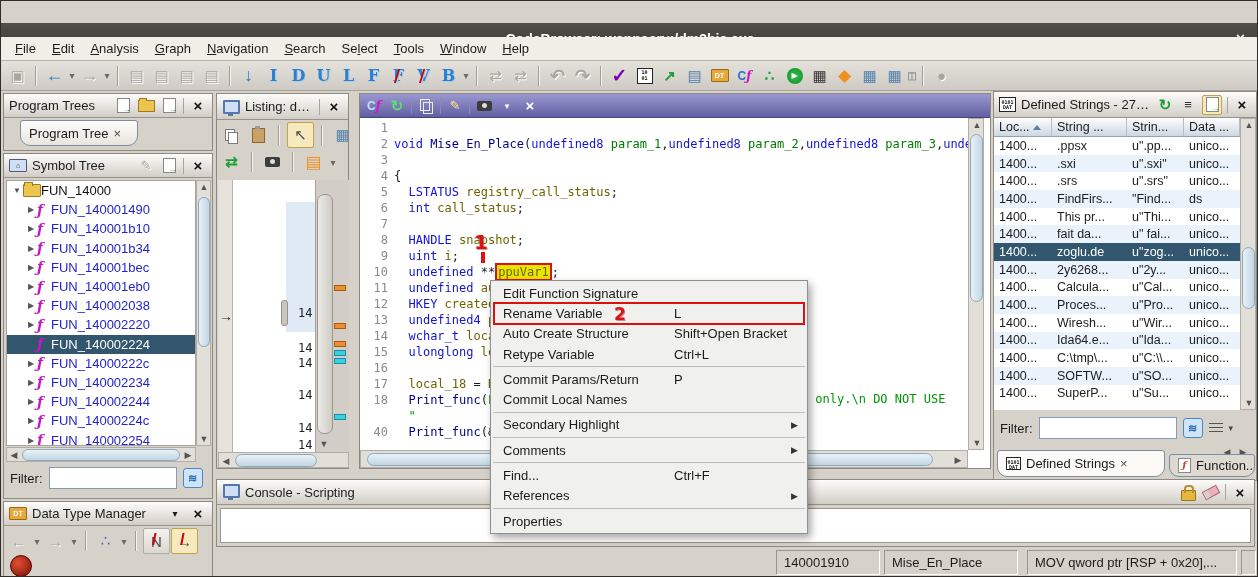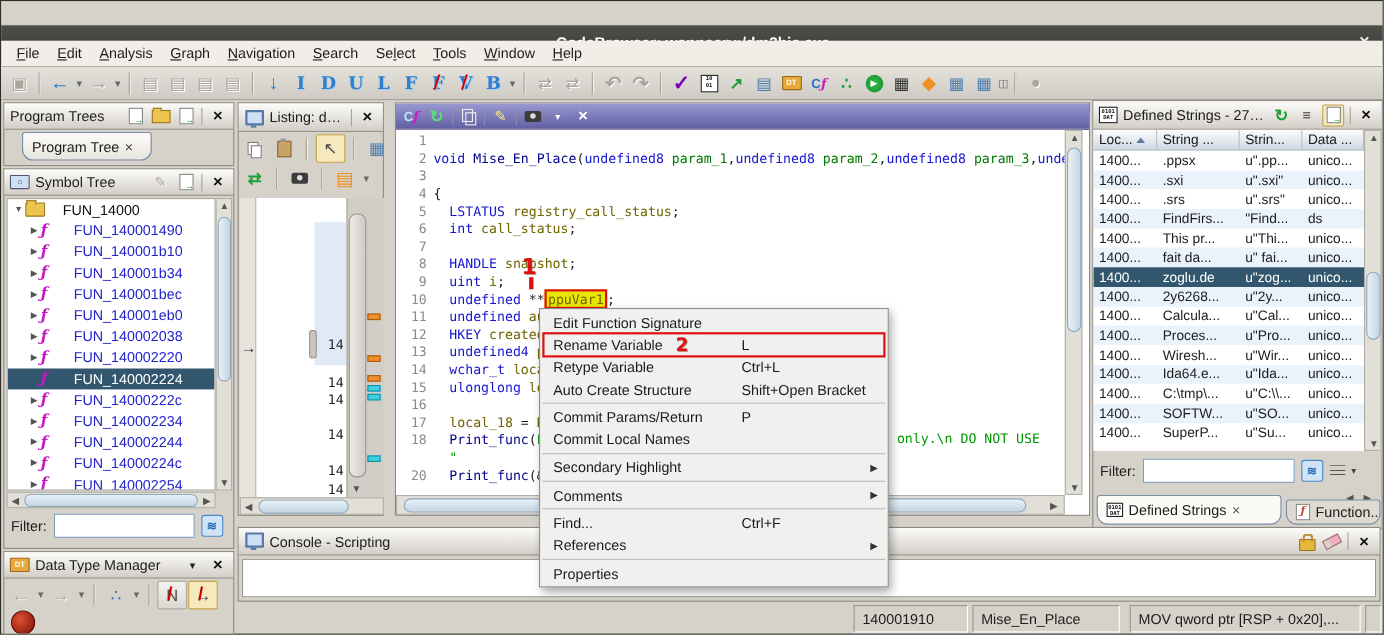--- a/index.html
+++ b/index.html
@@ -29,21 +29,21 @@
   .phead{position:absolute;left:0;top:0;right:0;height:24px;background:linear-gradient(#fdfcfa,#d2cec7);border-bottom:1px solid #97938a;display:flex;align-items:center;gap:5px;padding:0 5px;box-sizing:border-box;white-space:nowrap;}
   .phead .title{flex:1;overflow:hidden;text-overflow:ellipsis;}
   .hic{width:18px;height:18px;display:flex;align-items:center;justify-content:center;font-size:13px;flex:none;}
   .xg{font-weight:bold;font-size:15px;color:#101010;}
   .hsep{width:1px;height:16px;background:#a8a49c;flex:none;}
   
   .trow{height:19.2px;display:flex;align-items:center;white-space:nowrap;padding-left:4px;}
   .trow .arr{width:12px;color:#555;font-size:8px;flex:none;text-align:center;}
   .findent{width:14px;flex:none;}
   .ficon{color:#c617c6;font-family:"DejaVu Serif",serif;font-style:italic;font-weight:bold;width:14px;flex:none;font-size:14px;}
-  .tlabel{color:var(--tree);padding-left:16px;}
+  .tlabel{color:var(--tree);padding-left:0;}
   .trow.sel{background:var(--sel);}
   .trow.sel .tlabel{color:#fff;}
   .folderic{width:16px;height:11px;background:#edc54e;border:1px solid #9a7b22;border-radius:1px;position:relative;flex:none;}
   .folderic::before{content:"";position:absolute;left:0;top:-3px;width:7px;height:3px;background:#edc54e;border:1px solid #9a7b22;border-bottom:none;}
   
   .sbtrack{position:absolute;background:#e2dfd9;border:1px solid #b2aea6;box-sizing:border-box;}
   .sbthumb{position:absolute;background:linear-gradient(90deg,#e9f1f7,#c2d6e4);border:1px solid #8fa9bc;border-radius:7px;box-sizing:border-box;}
   .sbthumbh{position:absolute;background:linear-gradient(#e9f1f7,#c2d6e4);border:1px solid #8fa9bc;border-radius:7px;box-sizing:border-box;}
   .sbarrow{position:absolute;font-size:9px;color:#555;width:14px;height:12px;display:flex;align-items:center;justify-content:center;}
   
@@ -447,21 +447,21 @@
         <div class="cline"><span class="gut">10</span><span><span>  </span><span class="ct">undefined </span><span>**</span><span class="chl">ppuVar1</span><span>;</span></span></div>
         <div class="cline"><span class="gut">11</span><span><span>  </span><span class="ct">undefined </span><span class="cv">au</span></span></div>
         <div class="cline"><span class="gut">12</span><span><span>  </span><span class="ct">HKEY </span><span class="cv">created</span></span></div>
         <div class="cline"><span class="gut">13</span><span><span>  </span><span class="ct">undefined4 </span><span class="cv">p</span></span></div>
         <div class="cline"><span class="gut">14</span><span><span>  </span><span class="ct">wchar_t </span><span class="cv">loca</span></span></div>
         <div class="cline"><span class="gut">15</span><span><span>  </span><span class="ct">ulonglong </span><span class="cv">lo</span></span></div>
         <div class="cline"><span class="gut">16</span><span></span></div>
         <div class="cline"><span class="gut">17</span><span><span>  </span><span class="cv">local_18</span><span> = </span><span class="cv">D</span></span></div>
         <div class="cline"><span class="gut">18</span><span><span>  </span><span class="cf">Print_func</span><span>(</span><span class="cs">L</span></span></div>
         <div class="cline"><span class="gut"></span><span><span>  </span><span class="cs">"</span></span></div>
-        <div class="cline"><span class="gut">20</span><span><span>  </span><span class="cf">Print_func</span><span>(&amp;</span></span></div>
+        <div class="cline"><span class="gut">40</span><span><span>  </span><span class="cf">Print_func</span><span>(&amp;</span></span></div>
       </div>
     <span id="decfrag" class="cs" style="position:absolute;left:412px;top:298px;font:12px 'DejaVu Sans Mono',monospace;white-space:pre;">rpose only.\n DO NOT USE</span>
 
     <div class="sbtrack" style="left:608px;top:24px;width:16px;height:332px;">
       <span class="sbarrow" style="top:0;left:1px;">▲</span>
       <span class="sbarrow" style="bottom:0;left:1px;">▼</span>
       <div class="sbthumb" style="left:1px;top:15px;width:13px;height:168px;"></div>
     </div>
 
     <div class="sbtrack" style="left:0;top:356px;width:608px;height:18px;">
@@ -639,26 +639,26 @@
   <div id="ctx">
       <div class="mi">
         <span>Edit Function Signature</span>
       </div>
       <div class="mi">
         <span>Rename Variable</span>
         <span class="sc">L</span>
         <div class="redbox" style="inset: -1px 2px;"></div>
       </div>
       <div class="mi">
+        <span>Auto Create Structure</span>
+        <span class="sc">Shift+Open Bracket</span>
+      </div>
+      <div class="mi">
         <span>Retype Variable</span>
         <span class="sc">Ctrl+L</span>
-      </div>
-      <div class="mi">
-        <span>Auto Create Structure</span>
-        <span class="sc">Shift+Open Bracket</span>
       </div>
       <div class="msep"></div>
       <div class="mi">
         <span>Commit Params/Return</span>
         <span class="sc">P</span>
       </div>
       <div class="mi">
         <span>Commit Local Names</span>
       </div>
       <div class="msep"></div>

